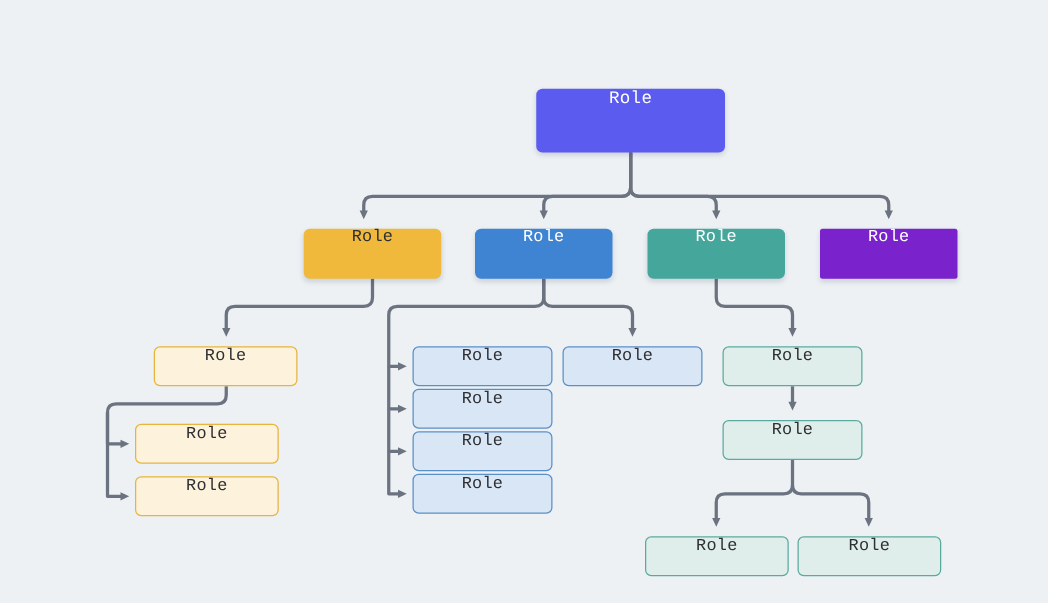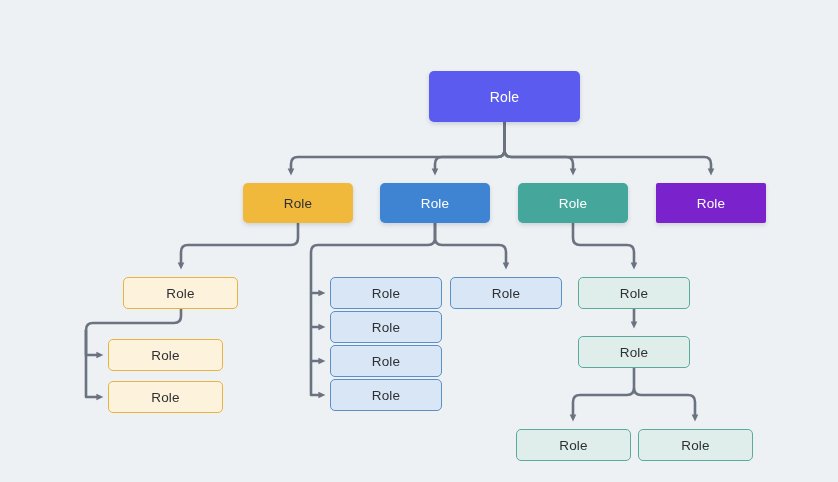--- a/index.html
+++ b/index.html
@@ -7,25 +7,26 @@
     width:838px;height:482px;
     background:#edf1f4;
     font-family:"Liberation Sans", sans-serif;
     overflow:hidden;
   }
   #canvas{position:relative;width:838px;height:482px;}
   svg.links{position:absolute;left:0;top:0;width:838px;height:482px;pointer-events:none;}
 
   .node{
     position:absolute;
-    display:flex;align-items:center;justify-content:center;
+    display:flex;justify-content:center;
     box-sizing:border-box;
     font-size:13.5px;
     letter-spacing:.2px;
     white-space:nowrap;
+    font-family:Liberation Mono, monospace;
   }
   .node.root{
     border-radius:5px;
     background:#5b5bef;color:#fff;
     font-size:14px;
     box-shadow:0 2px 4px rgba(40,50,80,.18);
   }
   .node.amber{
     border-radius:5px;
     background:#f0b93b;color:#2f3033;

